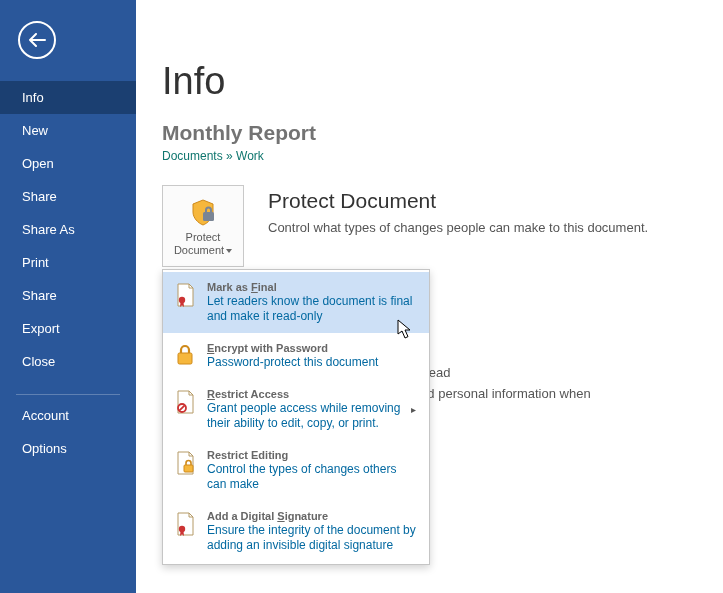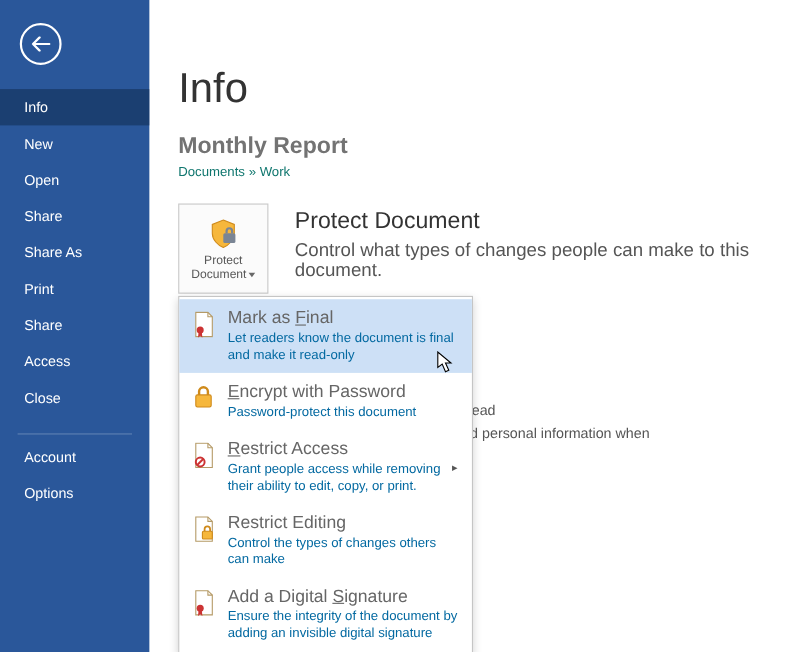--- a/index.html
+++ b/index.html
@@ -17,28 +17,28 @@
   .doc-name{color:#737373;font-size:21px;font-weight:700;margin:0 0 4px 0}
   .breadcrumb{color:#0f766e;font-size:12px}
   .section{display:flex;align-items:flex-start;margin-top:22px}
   .bigbtn-wrap{position:relative}
   .bigbtn{width:82px;height:82px;border:1px solid #c9c9c9;background:#fbfbfb;display:flex;flex-direction:column;align-items:center;justify-content:center;cursor:pointer;box-sizing:border-box;padding:6px 2px 4px 2px}
   .bigbtn .ico{height:30px;display:flex;align-items:center;justify-content:center;margin-bottom:4px}
   .bigbtn .lbl{font-size:11px;color:#595959;text-align:center;line-height:13px}
   .bigbtn .drop::after{content:"";display:inline-block;margin-left:2px;border-left:3px solid transparent;border-right:3px solid transparent;border-top:4px solid #686868;vertical-align:middle}
   .section-text{margin-left:24px;flex:1}
   .section-title{font-size:21px;font-weight:400;color:#333;margin:4px 0 6px 0}
-  .section-desc{font-size:17px;color:#555;line-height:18px}
+  .section-desc{font-size:13px;color:#555;line-height:18px}
   
   .menu{position:absolute;left:0;top:84px;width:266px;background:#fff;border:1px solid #c5c5c5;box-shadow:0 3px 8px rgba(0,0,0,0.18);padding:2px 0;z-index:5}
   .menu-item{display:flex;align-items:flex-start;padding:9px 10px;cursor:pointer}
   .menu-item.hover{background:#cde0f6}
   .menu-ico{width:24px;flex:0 0 24px;margin-right:10px;display:flex;justify-content:center;margin-top:2px}
   .menu-txt{flex:1}
-  .menu-title{font-weight:400;color:#666;font-size:16px}
+  .menu-title{font-weight:700;color:#666;font-size:11px}
   .menu-title .ul{text-decoration:underline;text-decoration-thickness:1px}
   .menu-desc{font-size:12px;color:#0369a1;line-height:15px;margin-top:1px}
   .menu-sub{width:8px;color:#555;align-self:center;font-size:10px}
   
   .peek{position:absolute;left:298px;right:20px;color:#555;font-size:13px;line-height:20px}
   .peek a{color:#2a579a;text-decoration:none}
   
   .cursor{position:absolute;left:397px;top:319px;z-index:10;pointer-events:none}
 </style>
 </head>
@@ -51,21 +51,21 @@
       </svg>
   </div>
   <div class="side-items">
     <div class="side-item active">Info</div>
     <div class="side-item">New</div>
     <div class="side-item">Open</div>
     <div class="side-item">Share</div>
     <div class="side-item">Share As</div>
     <div class="side-item">Print</div>
     <div class="side-item">Share</div>
-    <div class="side-item">Access</div>
+    <div class="side-item">Export</div>
     <div class="side-item">Close</div>
     <div class="side-gap"></div>
     <div class="side-divider"></div>
     <div class="side-item">Account</div>
     <div class="side-item">Options</div>
   </div>
 </div>
 
 <div class="main">
   <div class="heading">Info</div>

